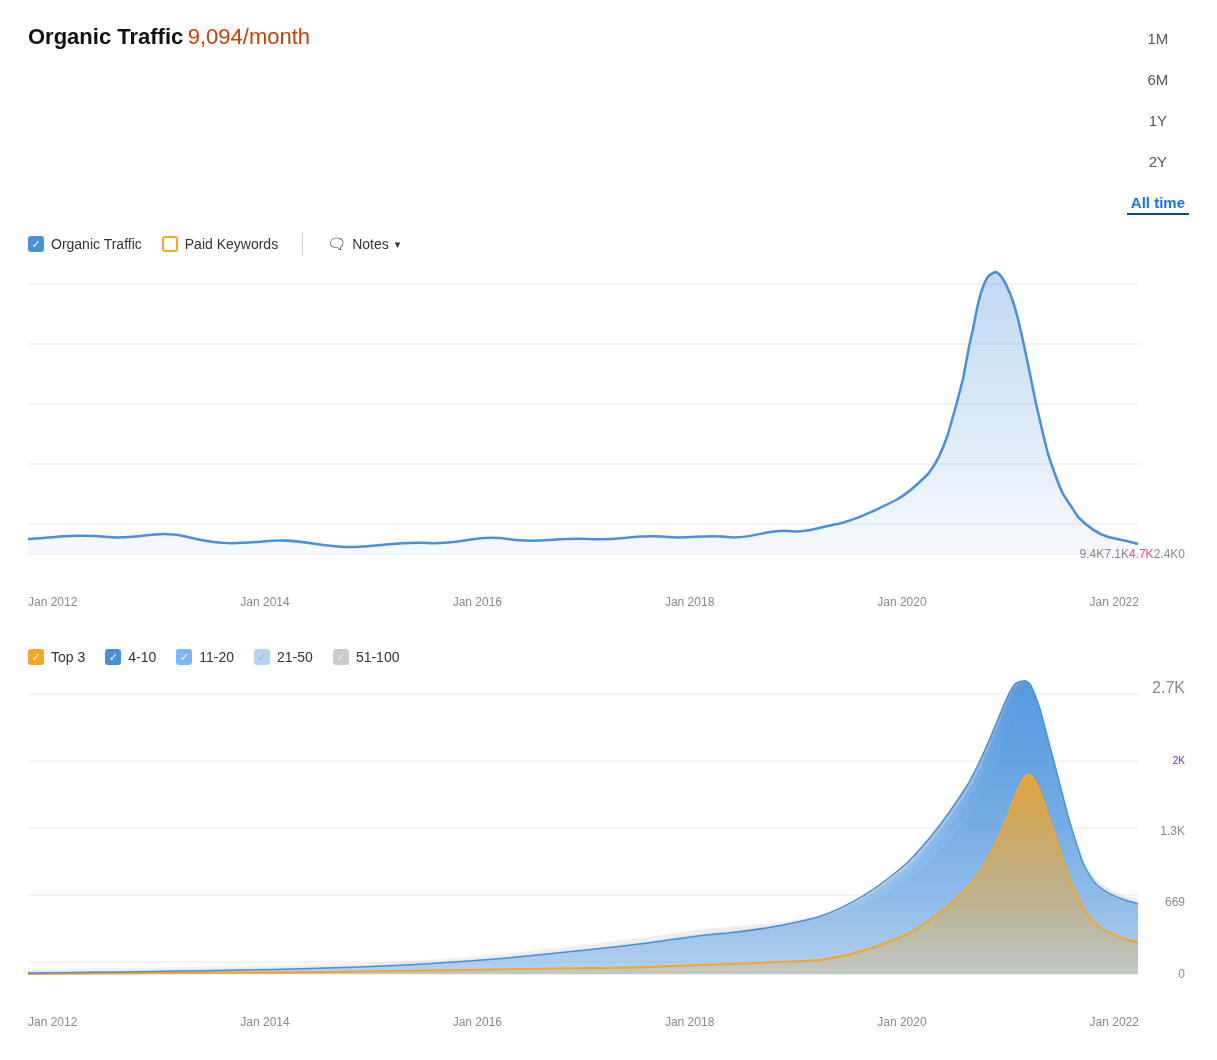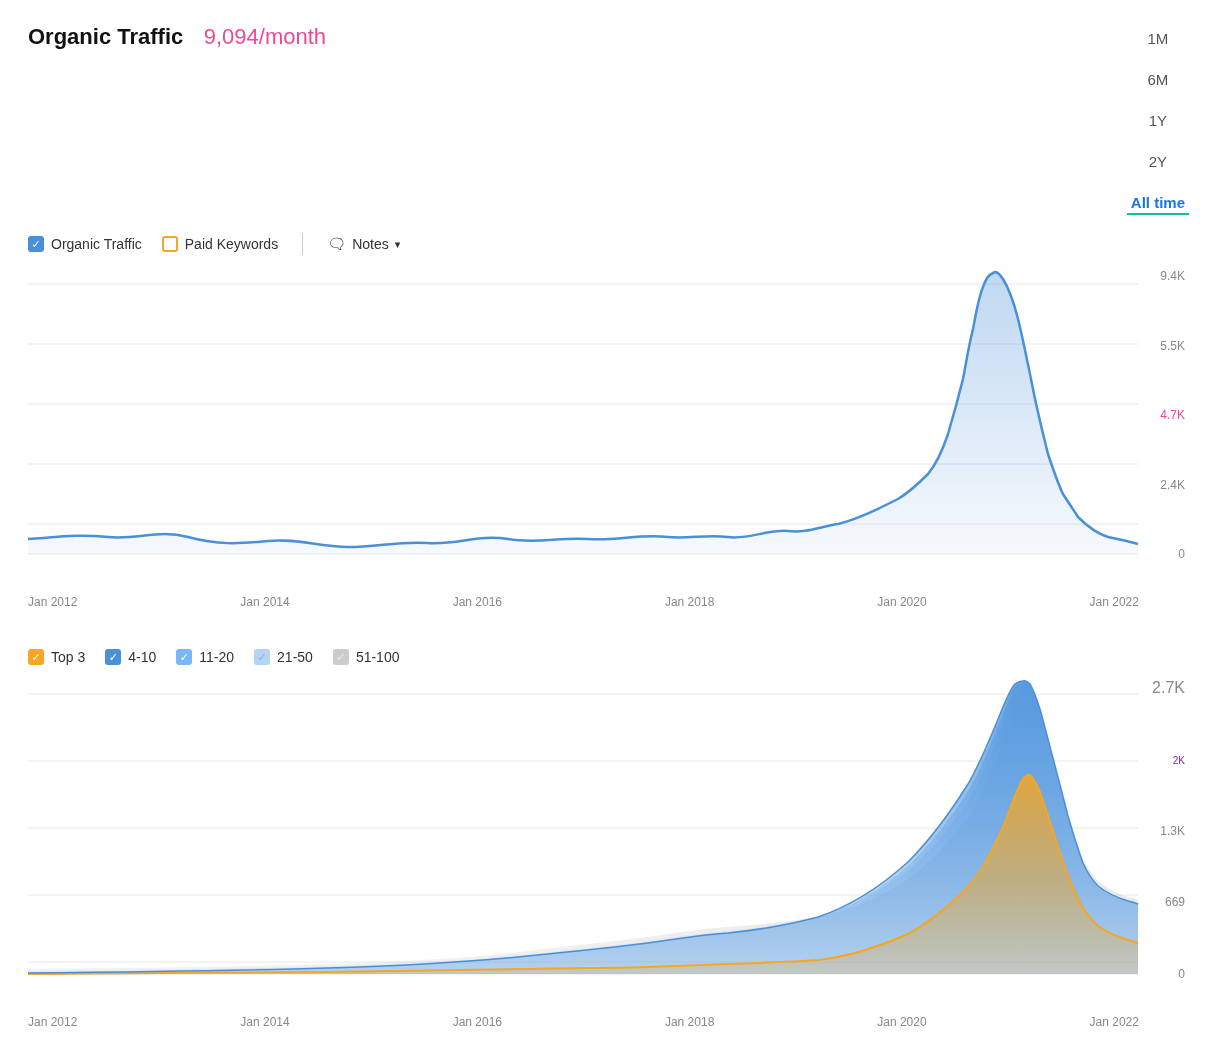--- a/index.html
+++ b/index.html
@@ -20,40 +20,40 @@
       margin-bottom: 18px;
     }
     .section-title {
       font-size: 22px;
       font-weight: 700;
       color: #111;
     }
     .section-count {
       font-size: 22px;
       font-weight: 400;
-      color: #ec4899;
-      margin-left: 16px;
+      color: #c2410c;
+      margin-left: 0;
     }
     .time-filters {
       display: flex;
       align-items: center;
       gap: 20px;
       flex-direction: column;
     }
     .time-btn {
       font-size: 15px;
       color: #555;
       cursor: pointer;
       background: none;
       border: none;
       padding: 2px 4px;
     }
     .time-btn.active {
       color: #1a73e8;
-      border-bottom: 2px solid #14b8a6;
+      border-bottom: 2px solid #0c4a6e;
       font-weight: 600;
     }
 
     
     .legend-row {
       display: flex;
       align-items: center;
       gap: 20px;
       margin-bottom: 14px;
     }
@@ -257,23 +257,23 @@
           C 980,18 985,30 990,50
           C 995,70 1000,95 1005,120
           C 1010,145 1015,165 1020,185
           C 1025,200 1030,215 1035,225
           C 1040,233 1045,240 1050,248
           C 1060,258 1070,265 1080,268
           C 1090,270 1100,272 1110,275
         " fill="none" stroke="#4a90d9" stroke-width="2.5"></path>
       </svg>
 
-      <div style="position:absolute; right:4px; top:0; bottom:28px; display:flex; flex-direction:column; justify-content:space-between; align-items:flex-end;">
+      <div style="position:absolute; right:4px; top:7px; bottom:28px; display:flex; flex-direction:row; justify-content:space-between; align-items:flex-end;">
         <span style="font-size:12px;color:#888;">9.4K</span>
-        <span style="font-size:12px;color:#888;">5.5K</span>
+        <span style="font-size:12px;color:#888;">7.1K</span>
         <span style="font-size:12px;color:#ec4899;">4.7K</span>
         <span style="font-size:12px;color:#888;">2.4K</span>
         <span style="font-size:12px;color:#888;">0</span>
       </div>
     </div>
 
     <div style="display:flex; justify-content:space-between; padding: 6px 50px 0 0; font-size:12px; color:#888;">
       <span>Jan 2012</span>
       <span>Jan 2014</span>
       <span>Jan 2016</span>

